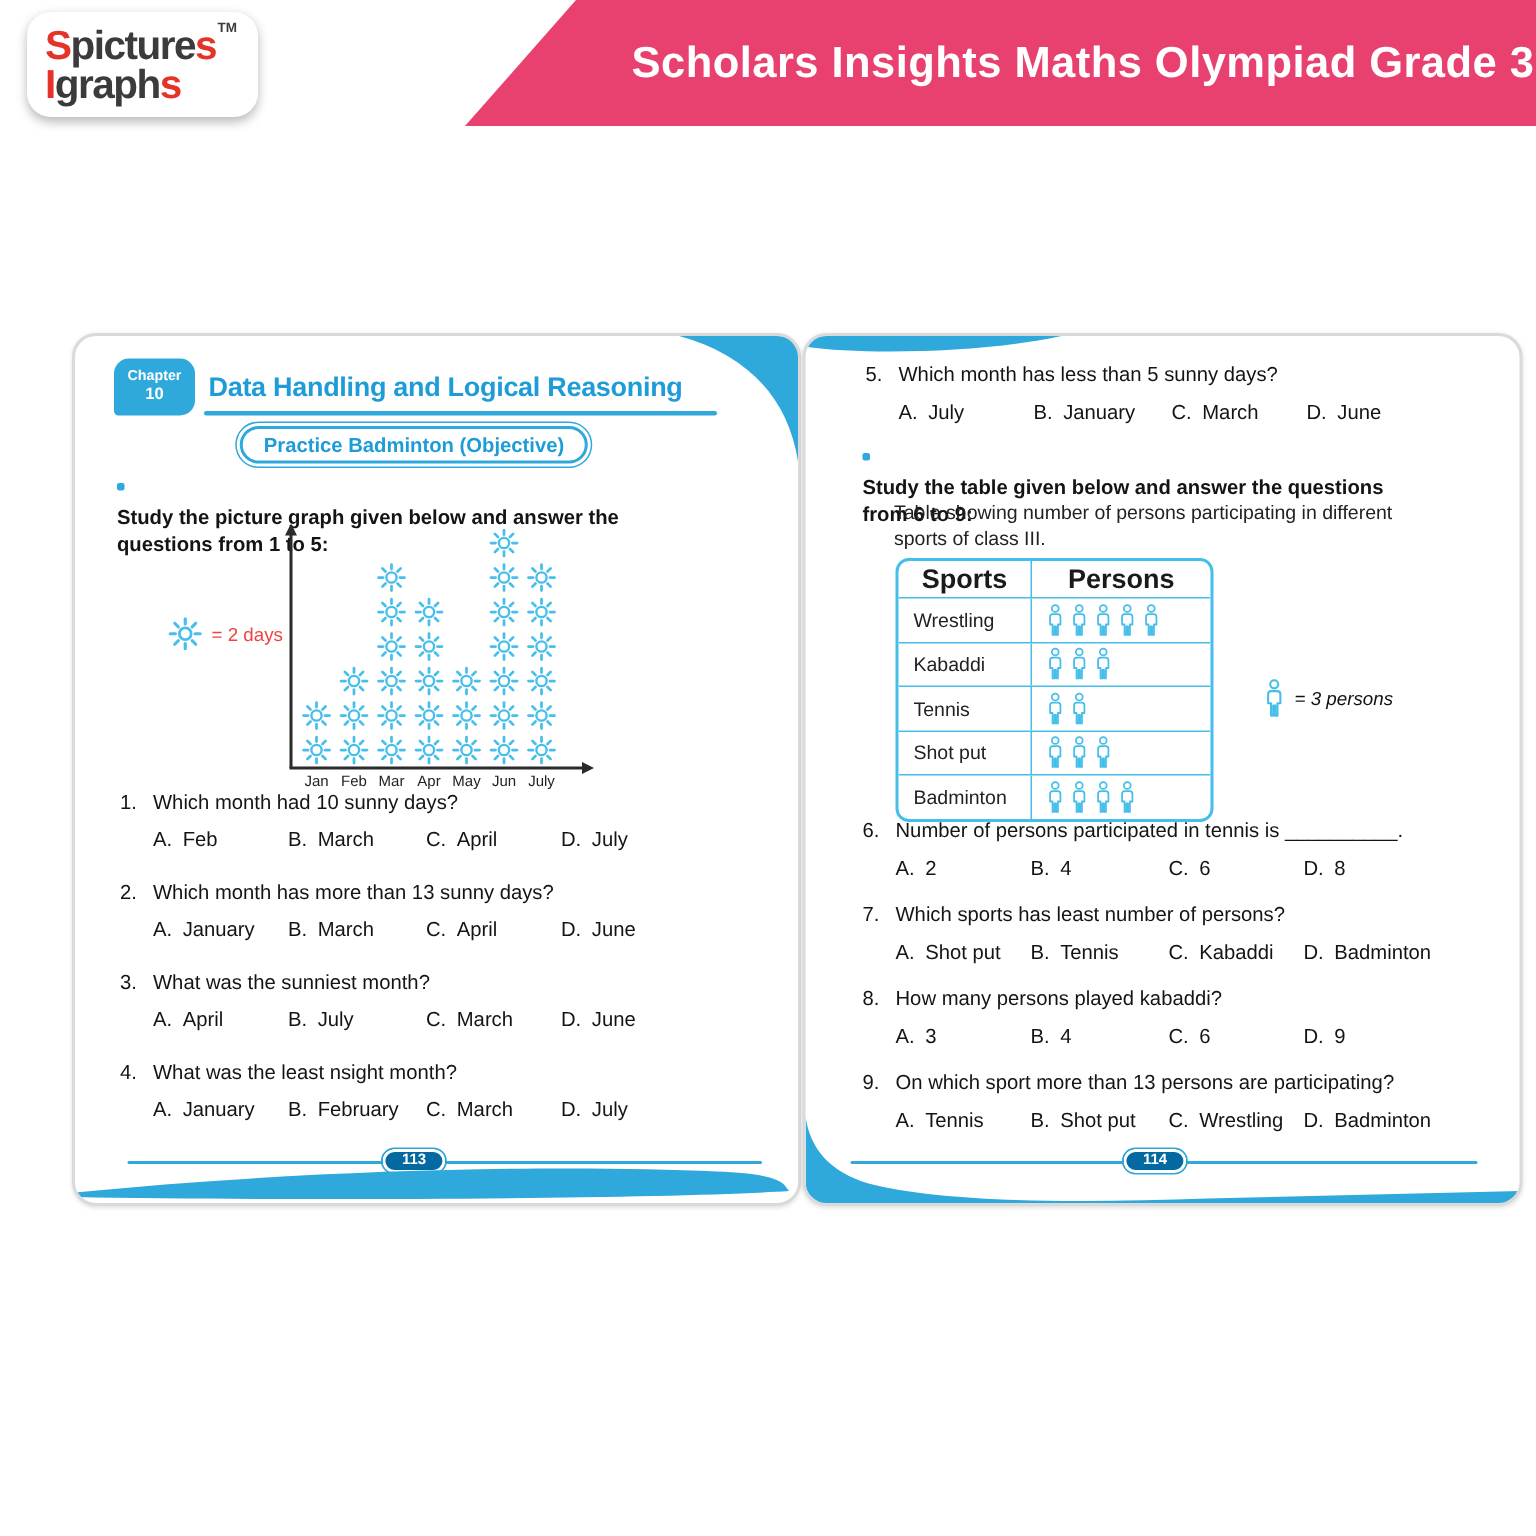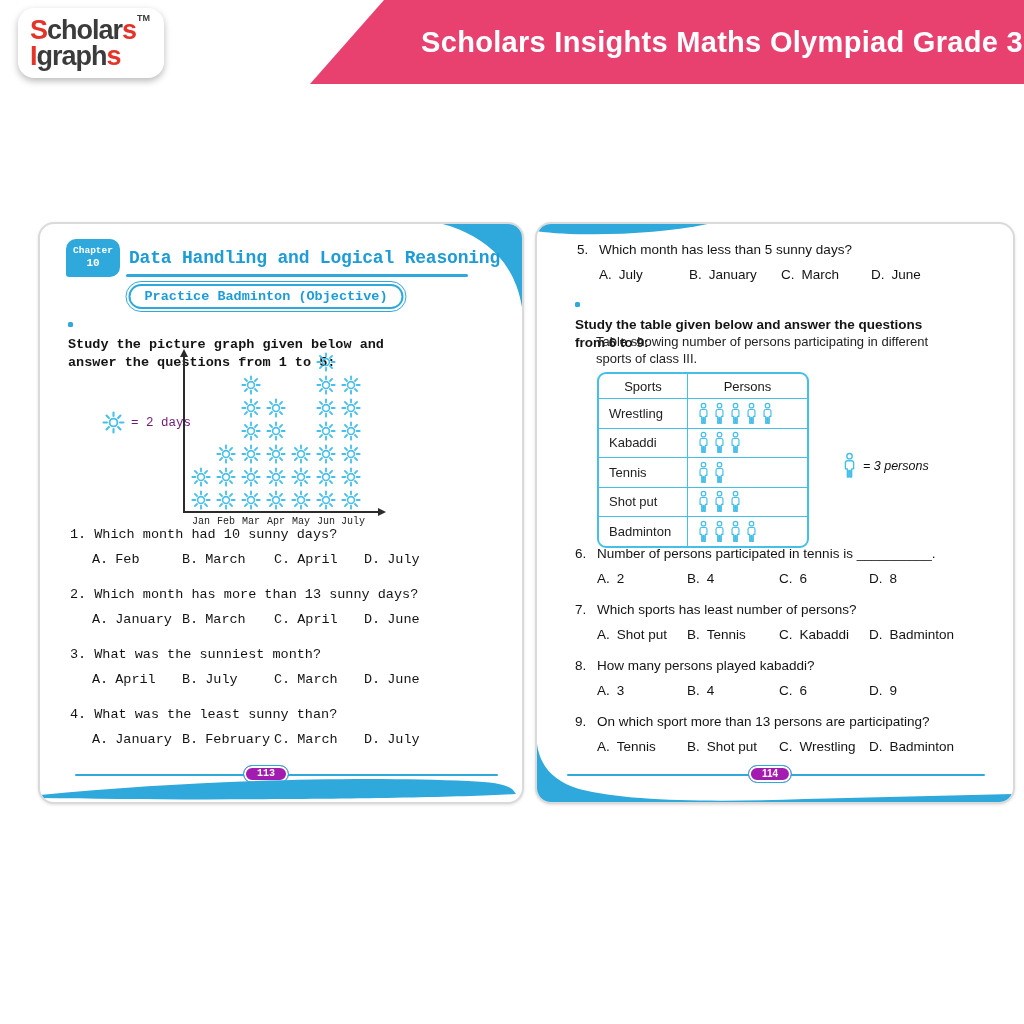--- a/index.html
+++ b/index.html
@@ -15,21 +15,21 @@
   .logo{position:absolute;top:8px;left:18px;background:#fff;border-radius:16px;padding:6px 14px 8px 12px;
           box-shadow:0 3px 7px rgba(0,0,0,.28);font-weight:bold;font-size:27px;line-height:.98;
           letter-spacing:-1px;}
   .logo .red{color:#E5332A;}
   .logo .dark{color:#3B3B3B;}
   .logo .tm{font-size:9px;color:#3B3B3B;vertical-align:18px;letter-spacing:0;margin-left:1px;}
 
   
   .page{position:absolute;top:222px;height:578px;background:#fff;border:2px solid #DADADA;
         border-radius:16px;overflow:hidden;box-shadow:0 1px 3px rgba(0,0,0,.12);}
-  .page-left{left:38px;width:482px;font-family:Liberation Mono, monospace;}
+  .page-left{left:48px;width:482px;}
   .page-right{left:535px;width:476px;}
   .deco{position:absolute;pointer-events:none;}
 
   
   .chapter-badge{position:absolute;left:26px;top:15px;width:54px;height:38px;background:#2FA8DC;
         border-radius:10px 10px 10px 3px;color:#fff;font-weight:bold;text-align:center;
         display:flex;flex-direction:column;justify-content:center;line-height:1.15;}
   .chapter-badge .cb1{font-size:9.5px;}
   .chapter-badge .cb2{font-size:11px;}
   .page-title{position:absolute;left:89px;top:24px;font-size:18px;font-weight:bold;color:#1E9CD7;
@@ -52,64 +52,64 @@
         border-right:4.2px solid transparent;border-bottom:8px solid #2b2b2b;}
   .x-axis{position:absolute;left:0;bottom:-1px;width:196px;height:1.6px;background:#2b2b2b;}
   .x-axis::after{content:"";position:absolute;right:-7px;top:-3.3px;border-top:4.2px solid transparent;
         border-bottom:4.2px solid transparent;border-left:8px solid #2b2b2b;}
   .picto-cols{position:absolute;left:8px;bottom:2px;display:flex;gap:5px;align-items:flex-end;}
   .picto-col{width:20px;display:flex;flex-direction:column;gap:3px;}
   .sun{width:20px;height:20px;display:block;}
   .x-labels{position:absolute;left:8px;top:166px;display:flex;gap:5px;}
   .x-labels span{width:20px;text-align:center;font-size:10px;color:#222;}
   .sun-legend{position:absolute;left:62px;top:187px;display:flex;align-items:center;gap:6px;
-        font-size:12.5px;color:#701a75;}
+        font-size:12.5px;color:#ef4444;}
   .sun-legend .sun{width:23px;height:23px;}
 
   
   .questions{position:absolute;}
   .question{margin-bottom:0;}
   .q-line{display:flex;gap:8px;font-size:13.5px;color:#141414;}
   .q-num{min-width:14px;}
   .options{display:grid;grid-template-columns:90px 92px 90px auto;margin-left:22px;margin-top:10px;
         font-size:13.5px;color:#141414;}
   .option{display:flex;gap:7px;white-space:nowrap;}
 
   
   .sports-table{position:absolute;left:60px;top:148px;width:208px;border:2px solid #45BEE9;
         border-radius:9px;overflow:hidden;background:#fff;}
   .t-row{display:flex;border-top:1.5px solid #45BEE9;}
   .t-row:first-child{border-top:none;}
   .t-cell{box-sizing:border-box;}
   .t-c1{width:89px;border-right:1.5px solid #45BEE9;}
   .t-c2{flex:1;}
-  .t-head{height:24px;display:flex;align-items:center;justify-content:center;font-weight:normal;font-size:13px;}
+  .t-head{height:24px;display:flex;align-items:center;justify-content:center;font-weight:bold;font-size:18px;}
   .t-sport{height:28.5px;display:flex;align-items:center;padding-left:10px;font-size:13px;color:#222;}
   .t-icons{height:28.5px;display:flex;align-items:center;gap:5px;padding-left:10px;}
   .person{width:11px;height:23px;display:block;}
   .person-legend{position:absolute;left:306px;top:228px;display:flex;align-items:center;gap:7px;
         font-size:12.5px;color:#111;font-style:italic;}
   .person-legend .person{width:13px;height:27px;}
 
   
   .footer-line{position:absolute;top:550px;height:2px;background:#2FA8DC;border-radius:1px;}
-  .page-pill{position:absolute;top:541px;transform:translateX(-50%);background:#a21caf;color:#fff;
+  .page-pill{position:absolute;top:541px;transform:translateX(-50%);background:#0369a1;color:#fff;
         font-weight:bold;font-size:10px;padding:2px 13px 3px;border-radius:10px;border:1.5px solid #2FA8DC;
         box-shadow:inset 0 0 0 2px #fff;text-align:center;}
 </style>
 </head>
 <body>
 
 <div class="canvas">
 
   <div class="banner"></div>
   <div class="banner-title">Scholars Insights Maths Olympiad Grade 3</div>
 
   <div class="logo">
-    <div><span class="red">S</span><span class="dark">cholar</span><span class="red">s</span><span class="tm">TM</span></div>
+    <div><span class="red">S</span><span class="dark">picture</span><span class="red">s</span><span class="tm">TM</span></div>
     <div><span class="red">I</span><span class="dark">graph</span><span class="red">s</span></div>
   </div>
 
   <div class="page page-left">
 
     <svg class="deco" style="top:-1px;right:-1px;width:84px;height:92px;" viewBox="0 0 84 92">
       <path d="M0 0 H84 V92 C79 42 48 12 0 0 Z" fill="#2FA8DC"></path>
     </svg>
 
     <div class="chapter-badge">
@@ -724,21 +724,21 @@
             </span>
             <span class="option">
               <span>D.</span>
               <span>June</span>
             </span>
           </div>
         </div>
         <div class="question" style="margin-bottom: 20px;">
           <div class="q-line">
             <span class="q-num">4.</span>
-            <span class="q-text">What was the least sunny than?</span>
+            <span class="q-text">What was the least nsight month?</span>
           </div>
           <div class="options">
             <span class="option">
               <span>A.</span>
               <span>January</span>
             </span>
             <span class="option">
               <span>B.</span>
               <span>February</span>
             </span>

